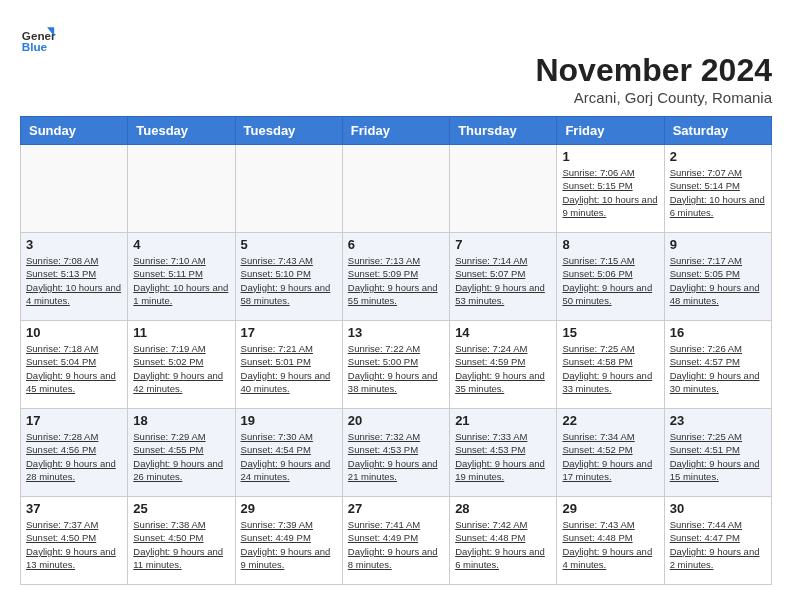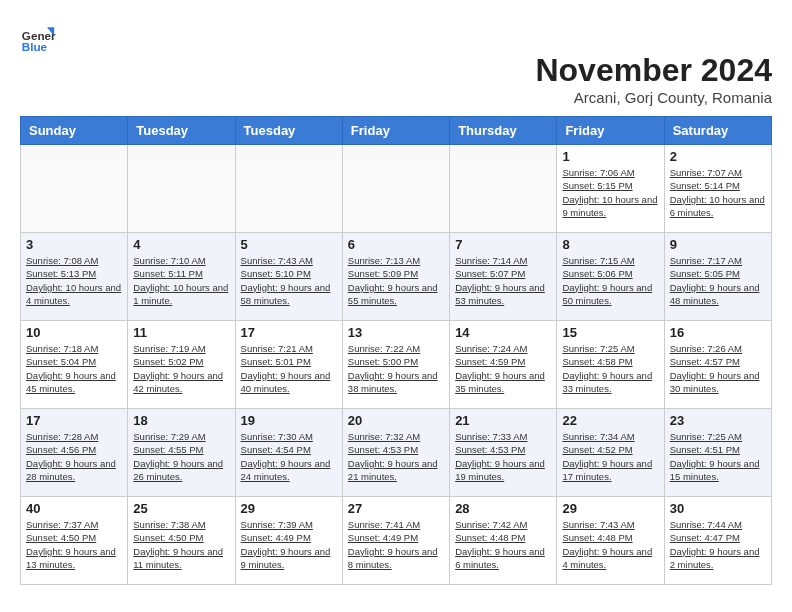--- a/index.html
+++ b/index.html
@@ -258,21 +258,21 @@
         </td>
         <td class="shaded">
           <span class="day-num">23</span>
           <div class="day-info">Sunrise: 7:25 AM
 Sunset: 4:51 PM
 Daylight: 9 hours and 15 minutes.</div>
         </td>
       </tr>
       <tr>
         <td>
-          <span class="day-num">40</span>
+          <span class="day-num">37</span>
           <div class="day-info">Sunrise: 7:37 AM
 Sunset: 4:50 PM
 Daylight: 9 hours and 13 minutes.</div>
         </td>
         <td>
           <span class="day-num">25</span>
           <div class="day-info">Sunrise: 7:38 AM
 Sunset: 4:50 PM
 Daylight: 9 hours and 11 minutes.</div>
         </td>

